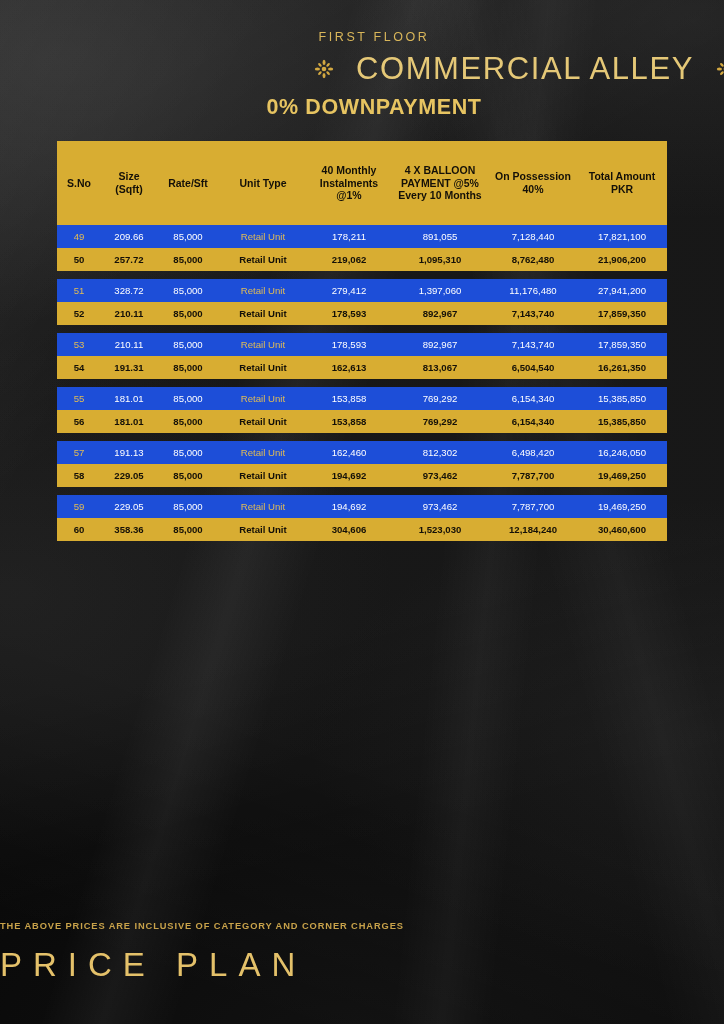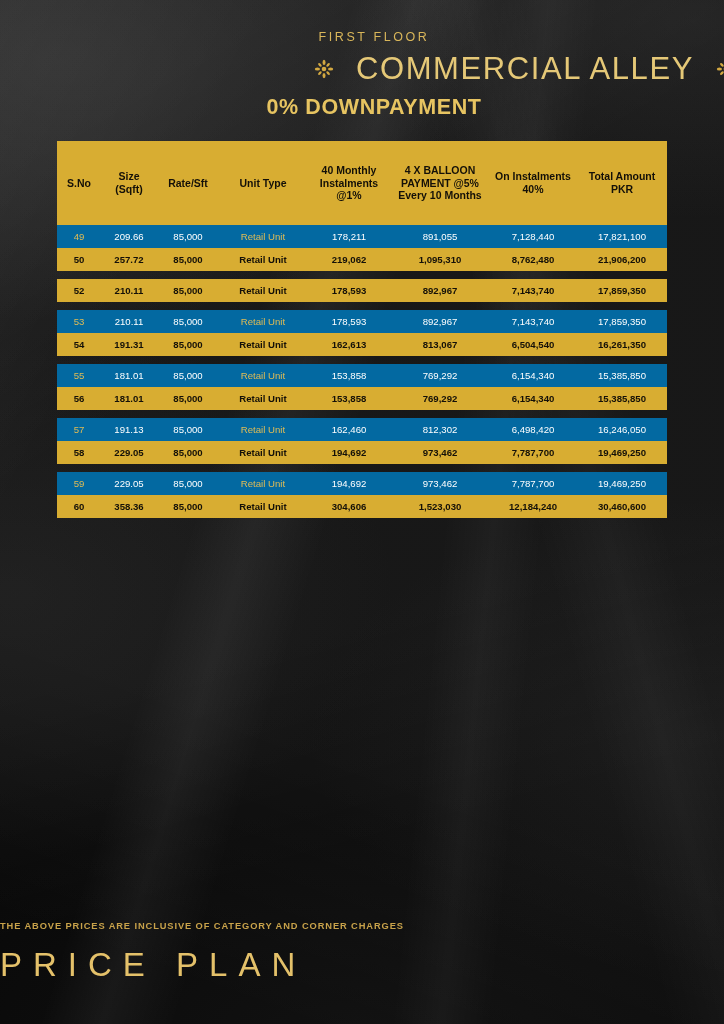--- a/index.html
+++ b/index.html
@@ -116,21 +116,21 @@
 
   tbody td {
     font-size: 9.6px;
     text-align: center;
     padding: 0;
     height: 23px;
     vertical-align: middle;
     white-space: nowrap;
   }
   tr.dark td {
-    background: #0369a1;
+    background: #1d4ed8;
     color: #ffffff;
   }
   tr.dark td.sno,
   tr.dark td.unit {
     color: #e1bc55;
   }
   tr.gold td {
     background: #d8ad32;
     color: #141008;
     font-weight: 700;
@@ -256,21 +256,21 @@
               <div>40 Monthly</div>
               <div>Instalments</div>
               <div>@1%</div>
             </th>
             <th>
               <div>4 X BALLOON</div>
               <div>PAYMENT @5%</div>
               <div>Every 10 Months</div>
             </th>
             <th>
-              <div>On Instalments</div>
+              <div>On Possession</div>
               <div>40%</div>
             </th>
             <th>
               <div>Total Amount</div>
               <div>PKR</div>
             </th>
           </tr>
       </thead>
       <tbody>
           <tr class="dark">
@@ -289,20 +289,30 @@
             <td class="rate">85,000</td>
             <td class="unit">Retail Unit</td>
             <td class="inst">219,062</td>
             <td class="balloon">1,095,310</td>
             <td class="poss">8,762,480</td>
             <td class="total">21,906,200</td>
           </tr>
           <tr class="spacer">
             <td colspan="8"></td>
           </tr>
+          <tr class="dark">
+            <td class="sno">51</td>
+            <td class="size">328.72</td>
+            <td class="rate">85,000</td>
+            <td class="unit">Retail Unit</td>
+            <td class="inst">279,412</td>
+            <td class="balloon">1,397,060</td>
+            <td class="poss">11,176,480</td>
+            <td class="total">27,941,200</td>
+          </tr>
           <tr class="gold">
             <td class="sno">52</td>
             <td class="size">210.11</td>
             <td class="rate">85,000</td>
             <td class="unit">Retail Unit</td>
             <td class="inst">178,593</td>
             <td class="balloon">892,967</td>
             <td class="poss">7,143,740</td>
             <td class="total">17,859,350</td>
           </tr>

